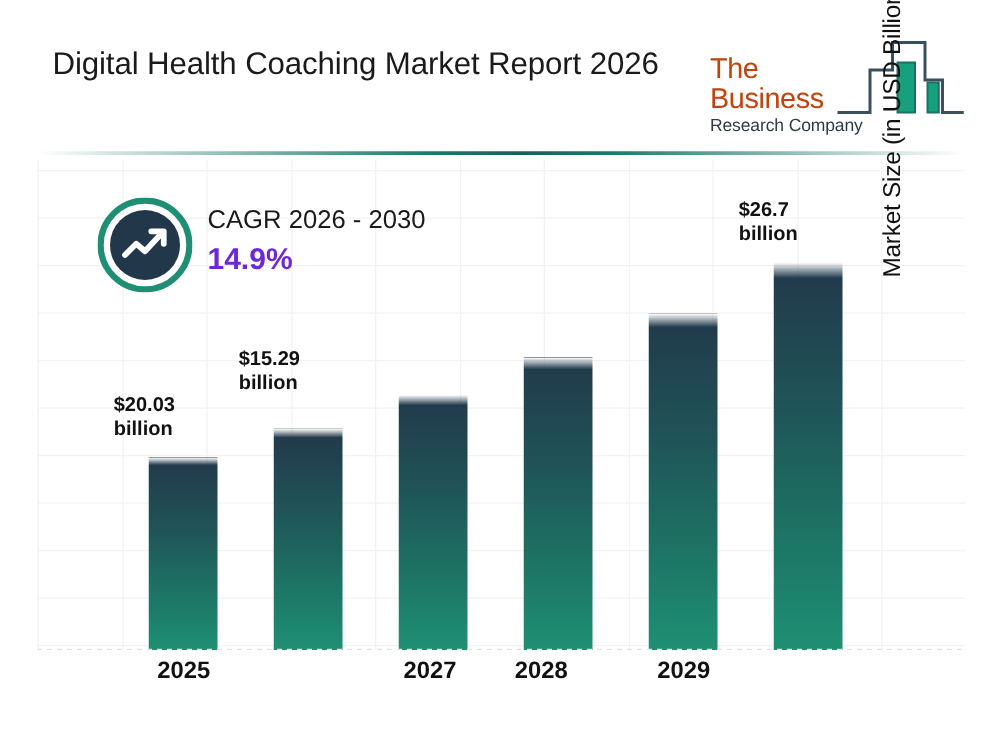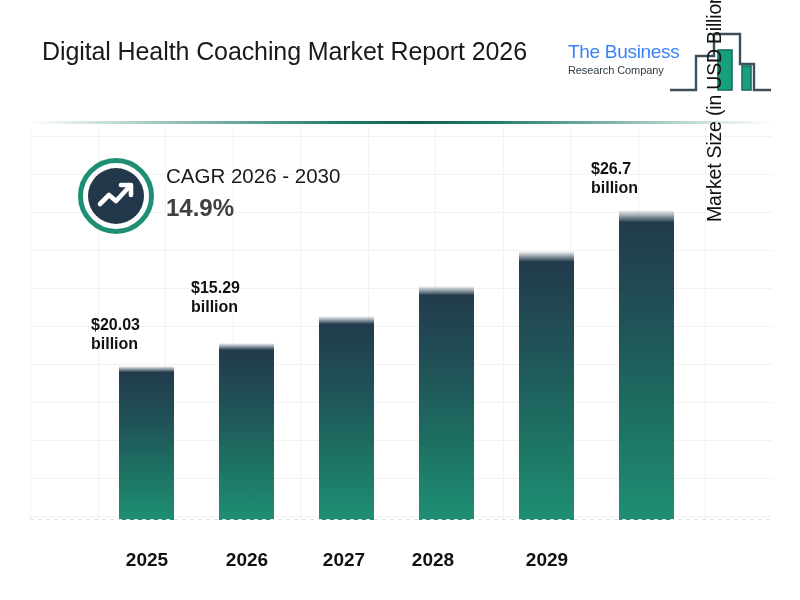--- a/index.html
+++ b/index.html
@@ -40,28 +40,28 @@
     width: 205px; height: 72px;
   }
   #logo-text {
     position: absolute;
     left: 0; top: 14px;
     width: 124px;
     text-align: left;
   }
   #logo-line1 {
     display: block;
-    font-size: 19px;
-    color: #3b82f6;
+    font-size: 23px;
+    color: #c2410c;
     letter-spacing: -0.3px;
     line-height: 1.05;
   }
   #logo-line2 {
     display: block;
-    font-size: 11px;
+    font-size: 14px;
     color: #2e3b44;
     letter-spacing: -0.1px;
     line-height: 1.3;
     margin-top: 1px;
   }
   #logo-mark {
     position: absolute;
     left: 100px; top: 0;
     width: 105px; height: 72px;
   }
@@ -150,21 +150,20 @@
     width: 742px; height: 34px;
   }
   .xtick {
     position: absolute;
     top: 0;
     width: 100px;
     text-align: center;
     font-size: 19px;
     font-weight: bold;
     color: #111111;
-    margin-top: 23px;
   }
 
   
   #yaxis-title {
     position: absolute;
     left: 703px;
     top: 222px;
     width: 300px;
     transform: rotate(-90deg);
     transform-origin: 0 0;
@@ -191,21 +190,21 @@
   }
   #cagr-period {
     font-size: 20.5px;
     color: #1a1a1a;
     line-height: 1.35;
     white-space: nowrap;
   }
   #cagr-value {
     font-size: 24px;
     font-weight: bold;
-    color: #404040;
+    color: #6d28d9;
     line-height: 1.3;
     margin-top: 2px;
   }
 </style>
 </head>
 <body>
 
 <div id="page">
 
   <div id="header">
@@ -283,21 +282,20 @@
             <div>$26.7</div>
             <div>billion</div>
           </div>
         </div>
       </div>
     <div id="baseline"></div>
   </div>
 
   <div id="xaxis">
       <div class="xtick" style="left: 67px;">2025</div>
-      <div class="xtick" style="left: 167px;">2026</div>
       <div class="xtick" style="left: 264px;">2027</div>
       <div class="xtick" style="left: 353px;">2028</div>
       <div class="xtick" style="left: 467px;">2029</div>
     </div>
 
   <div id="yaxis-title">Market Size (in USD Billion)</div>
 
   <div id="cagr">
     <div id="cagr-circle">
       <svg width="76" height="76" viewBox="0 0 76 76">

